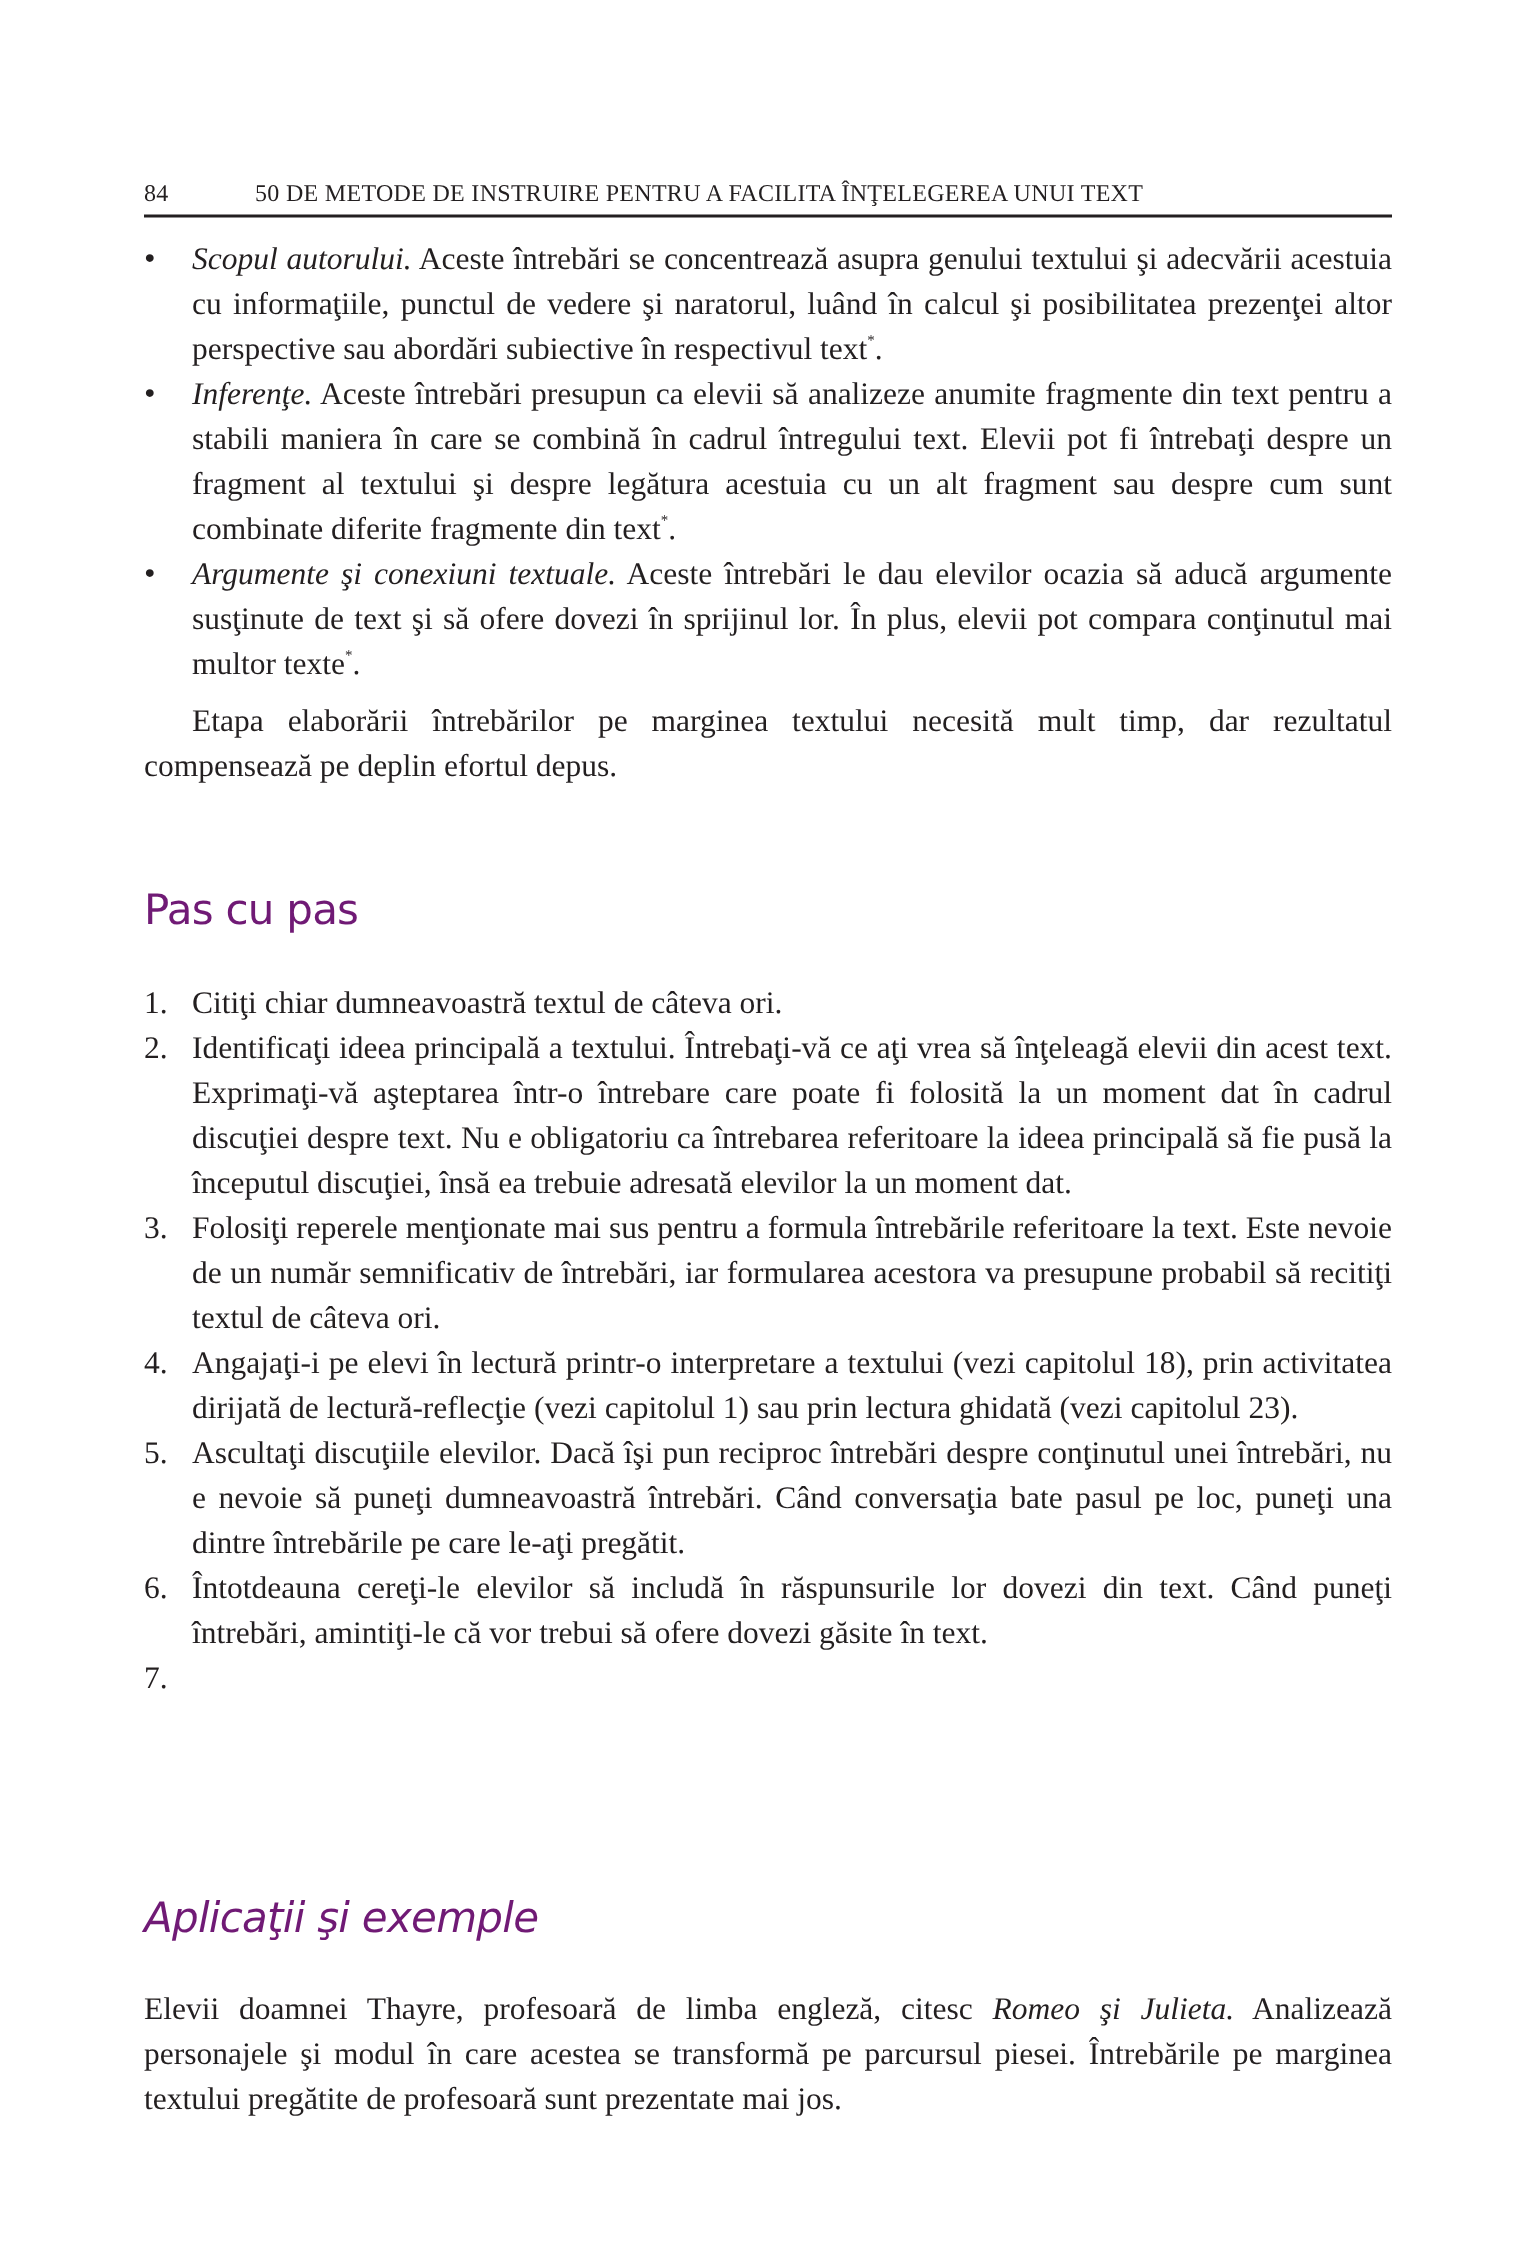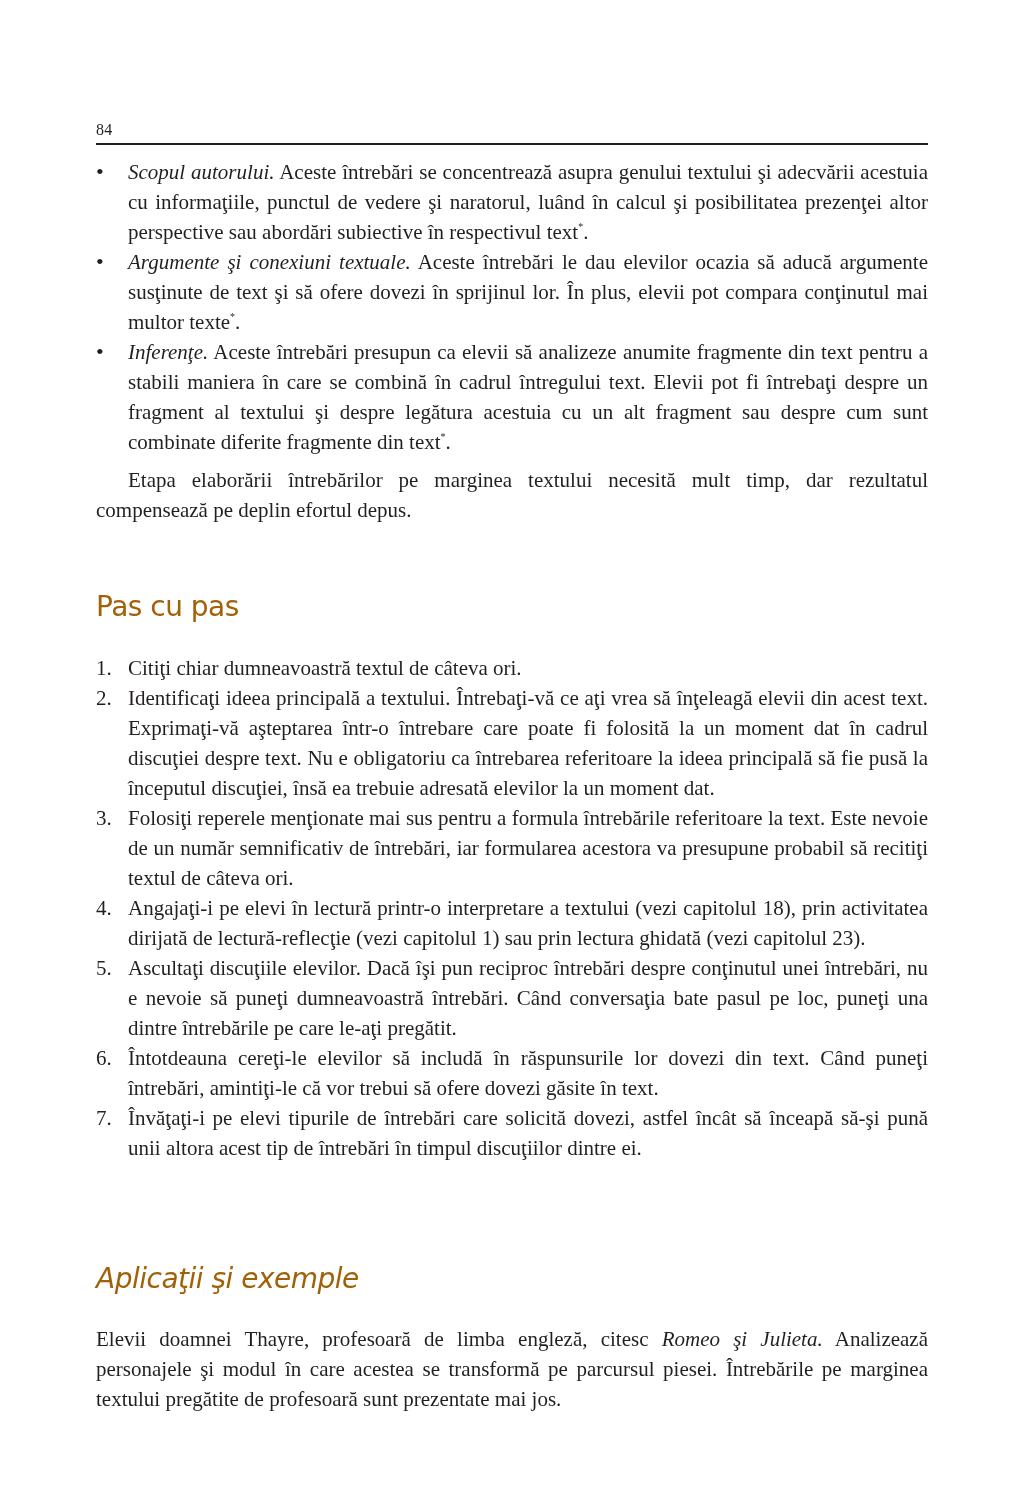--- a/index.html
+++ b/index.html
@@ -9,54 +9,55 @@
     font-family: "Liberation Serif", serif; font-size: 16px; letter-spacing: 0.2px; margin-top: 17px; }
   .running-head .pnum { position: absolute; left: 0; top: 2px; }
   .running-head .title { position: absolute; left: 74px; top: 2px; }
   .body-text { font-family: "Liberation Serif", serif; font-size: 21px; line-height: 30px; text-align: justify; }
   .bullets { position: absolute; top: 157px; left: 0; width: 832px; margin: 0; padding: 0; list-style: none; }
   .bullets li { position: relative; padding-left: 32px; }
   .bullets li::before { content: "\2022"; position: absolute; left: 0; top: 0; font-size: 22px; }
   .bullets li em { font-style: italic; }
   sup { font-size: 10px; line-height: 0; vertical-align: 9px; }
   .para1 { position: absolute; top: 465px; left: 0; width: 832px; text-indent: 32px; margin: 0; }
-  .heading { position: absolute; left: 0; font-family: "DejaVu Sans", sans-serif; font-weight: normal; font-size: 28px; margin: 0; letter-spacing: -0.5px; color: #a16207; }
+  .heading { position: absolute; left: 0; font-family: "DejaVu Sans", sans-serif; font-weight: normal; font-size: 28px; margin: 0; letter-spacing: -0.5px; color: #701a75; }
   .h-pas { top: 590px; }
   .h-apl { top: 1262px; font-style: italic; }
   .steps { position: absolute; top: 653px; left: 0; width: 832px; margin: 0; padding: 0; list-style: none; }
   .steps li { position: relative; padding-left: 32px; }
   .steps li .num { position: absolute; left: 0; top: 0; }
   .para2 { position: absolute; top: 1324px; left: 0; width: 832px; margin: 0; }
 </style>
 </head>
 <body>
 
 <div class="page">
 
   <div class="running-head">
     <span class="pnum">84</span>
+    <span class="title">50 DE METODE DE INSTRUIRE PENTRU A FACILITA ÎNŢELEGEREA UNUI TEXT</span>
   </div>
 
   <ul class="bullets body-text">
     <li><em>Scopul autorului.</em><span> Aceste întrebări se concentrează asupra genului textului şi adecvării acestuia cu informaţiile, punctul de vedere şi naratorul, luând în calcul şi posibilitatea prezenţei altor perspective sau abordări subiective în respectivul text</span><sup>*</sup><span>.</span></li>
+    <li><em>Inferenţe.</em><span> Aceste întrebări presupun ca elevii să analizeze anumite fragmente din text pentru a stabili maniera în care se combină în cadrul întregului text. Elevii pot fi întrebaţi despre un fragment al textului şi despre legătura acestuia cu un alt fragment sau despre cum sunt combinate diferite fragmente din text</span><sup>*</sup><span>.</span></li>
     <li><em>Argumente şi conexiuni textuale.</em><span> Aceste întrebări le dau elevilor ocazia să aducă argumente susţinute de text şi să ofere dovezi în sprijinul lor. În plus, elevii pot compara conţinutul mai multor texte</span><sup>*</sup><span>.</span></li>
-    <li><em>Inferenţe.</em><span> Aceste întrebări presupun ca elevii să analizeze anumite fragmente din text pentru a stabili maniera în care se combină în cadrul întregului text. Elevii pot fi întrebaţi despre un fragment al textului şi despre legătura acestuia cu un alt fragment sau despre cum sunt combinate diferite fragmente din text</span><sup>*</sup><span>.</span></li>
   </ul>
 
   <p class="para1 body-text">Etapa elaborării întrebărilor pe marginea textului necesită mult timp, dar rezultatul compensează pe deplin efortul depus.</p>
 
   <h2 class="heading h-pas">Pas cu pas</h2>
 
   <ol class="steps body-text">
     <li><span class="num">1.</span><span>Citiţi chiar dumneavoastră textul de câteva ori.</span></li>
     <li><span class="num">2.</span><span>Identificaţi ideea principală a textului. Întrebaţi-vă ce aţi vrea să înţeleagă elevii din acest text. Exprimaţi-vă aşteptarea într-o întrebare care poate fi folosită la un moment dat în cadrul discuţiei despre text. Nu e obligatoriu ca întrebarea referitoare la ideea principală să fie pusă la începutul discuţiei, însă ea trebuie adresată elevilor la un moment dat.</span></li>
     <li><span class="num">3.</span><span>Folosiţi reperele menţionate mai sus pentru a formula întrebările referitoare la text. Este nevoie de un număr semnificativ de întrebări, iar formularea acestora va presupune probabil să recitiţi textul de câteva ori.</span></li>
     <li><span class="num">4.</span><span>Angajaţi-i pe elevi în lectură printr-o interpretare a textului (vezi capitolul 18), prin activitatea dirijată de lectură-reflecţie (vezi capitolul 1) sau prin lectura ghidată (vezi capitolul 23).</span></li>
     <li><span class="num">5.</span><span>Ascultaţi discuţiile elevilor. Dacă îşi pun reciproc întrebări despre conţinutul unei întrebări, nu e nevoie să puneţi dumneavoastră întrebări. Când conversaţia bate pasul pe loc, puneţi una dintre întrebările pe care le-aţi pregătit.</span></li>
     <li><span class="num">6.</span><span>Întotdeauna cereţi-le elevilor să includă în răspunsurile lor dovezi din text. Când puneţi întrebări, amintiţi-le că vor trebui să ofere dovezi găsite în text.</span></li>
-    <li><span class="num">7.</span><span>Învăţaţi-i pe elevi tipurile de întrebări care solicită dovezi, astfel încât să înceapă să-şi pună unii altora acest tip de întrebări în timpul discuţiilor dintre ei.</span></li>
+    <li><span class="num">7.</span></li>
   </ol>
 
   <h2 class="heading h-apl">Aplicaţii şi exemple</h2>
 
   <p class="para2 body-text"><span>Elevii doamnei Thayre, profesoară de limba engleză, citesc </span><em>Romeo şi Julieta.</em><span> Analizează personajele şi modul în care acestea se transformă pe parcursul piesei. Întrebările pe marginea textului pregătite de profesoară sunt prezentate mai jos.</span></p>
 
 </div>
 
 </body></html>

